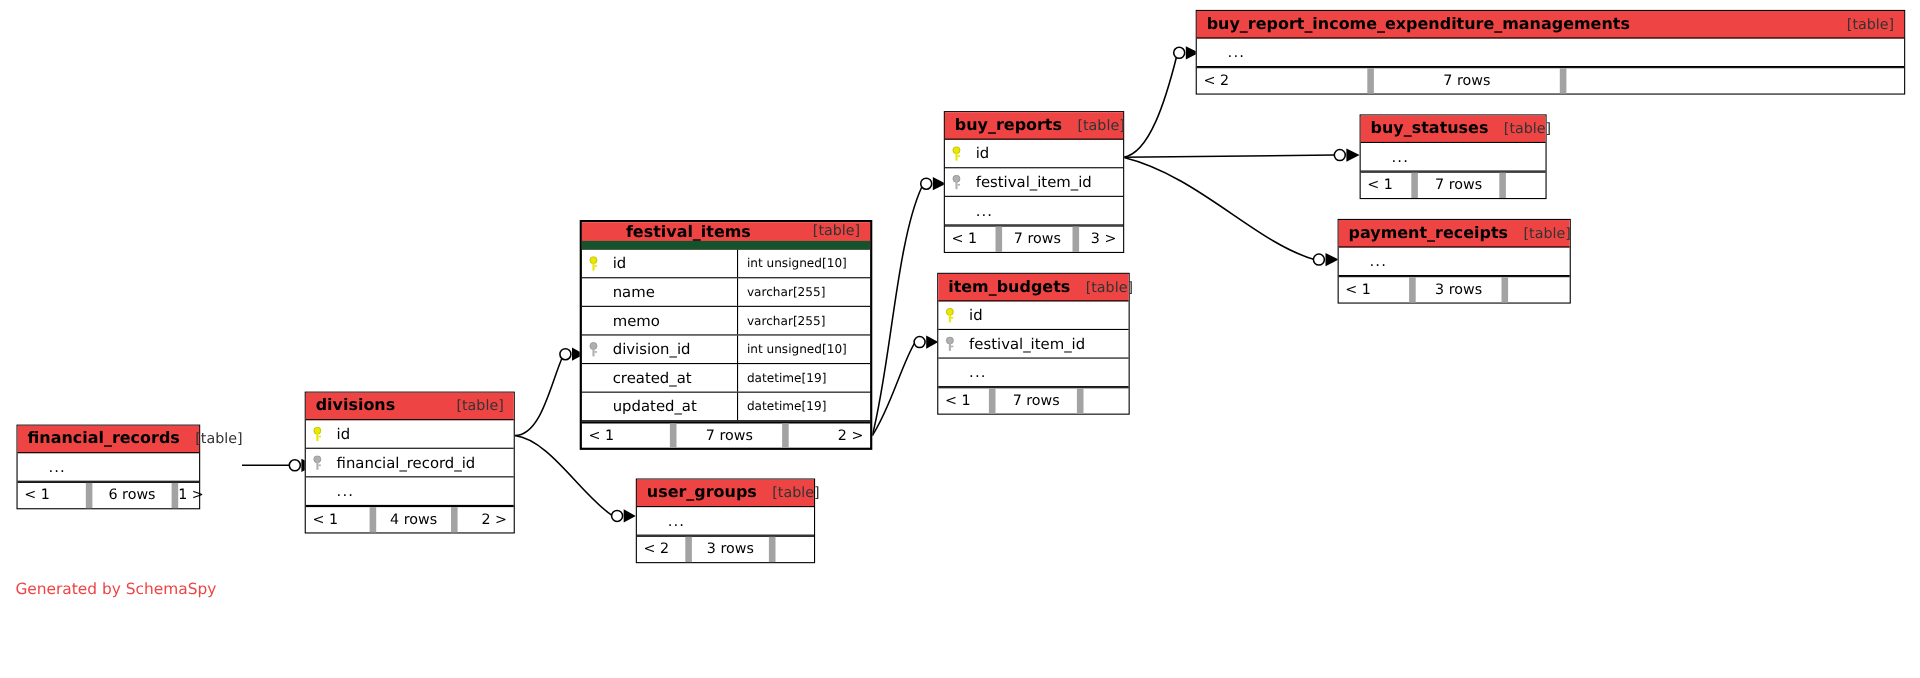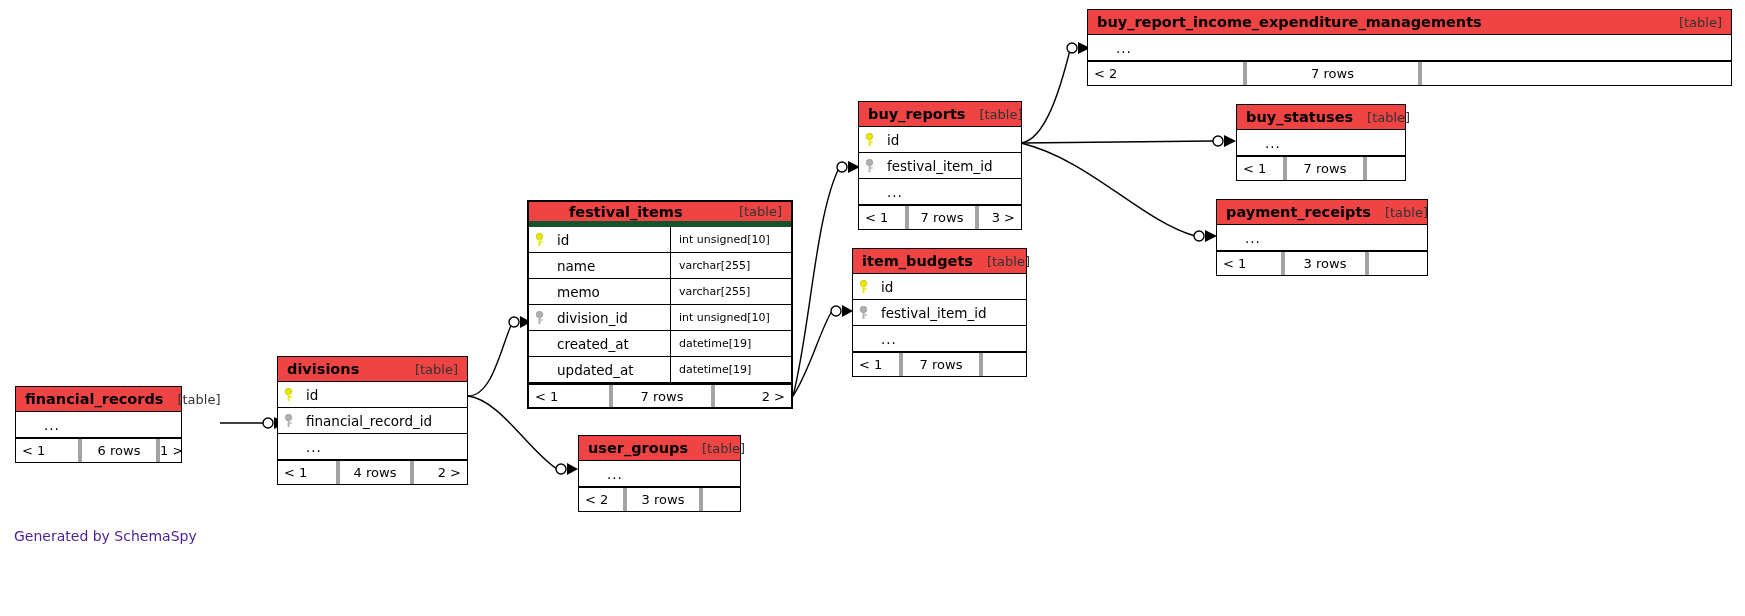--- a/index.html
+++ b/index.html
@@ -41,21 +41,21 @@
     box-sizing: border-box;
     background: #ef4444;
     border-bottom: 1px solid #000000;
     display: flex;
     align-items: center;
     justify-content: space-between;
     padding: 0 9px;
     height: 25px;
   }
   .tbl.thick > .tbl-title {
-    border-bottom: 6px solid #14532d;
+    border-bottom: 8px solid #14532d;
     padding-left: 40px;
   }
   .tbl-name {
     font-weight: bold;
     font-size: 14.5px;
     color: #000000;
     white-space: nowrap;
   }
   .tbl-tag {
     font-size: 13px;
@@ -124,32 +124,32 @@
   .tbl.thick > .footer {
     border-top: 2px solid #000000;
   }
   .f-cell {
     box-sizing: border-box;
     display: flex;
     align-items: center;
     font-size: 13px;
     color: #000000;
     white-space: nowrap;
-    border-left: 4px solid #a3a3a3;
+    border-left: 6px solid #a3a3a3;
   }
   .f-cell:first-child {
     border-left: none;
   }
   .f-left { justify-content: flex-start; padding-left: 6px; }
   .f-mid { justify-content: center; }
   .f-right { justify-content: flex-end; padding-right: 6px; }
   .caption {
     position: absolute;
     font-size: 14px;
-    color: #4c1d95;
+    color: #ef4444;
     white-space: nowrap;
   }
 </style>
 </head>
 <body>
 
 <div id="canvas">
 
   <svg id="edges" viewBox="0 0 1745 616" xmlns="http://www.w3.org/2000/svg">
     <g fill="none" stroke="#000000" stroke-width="1.4">

